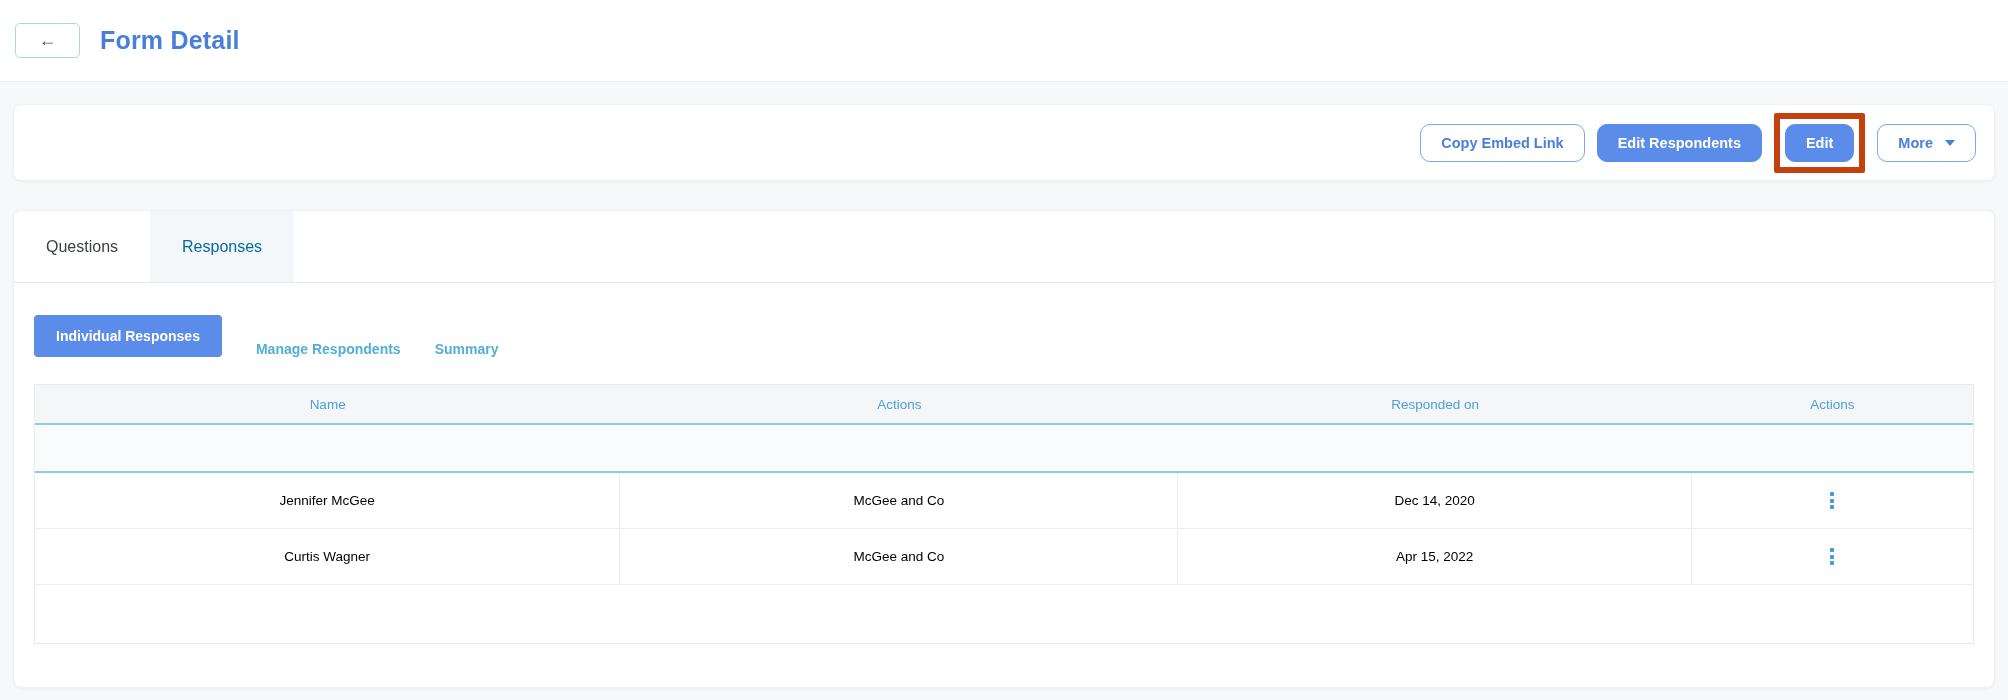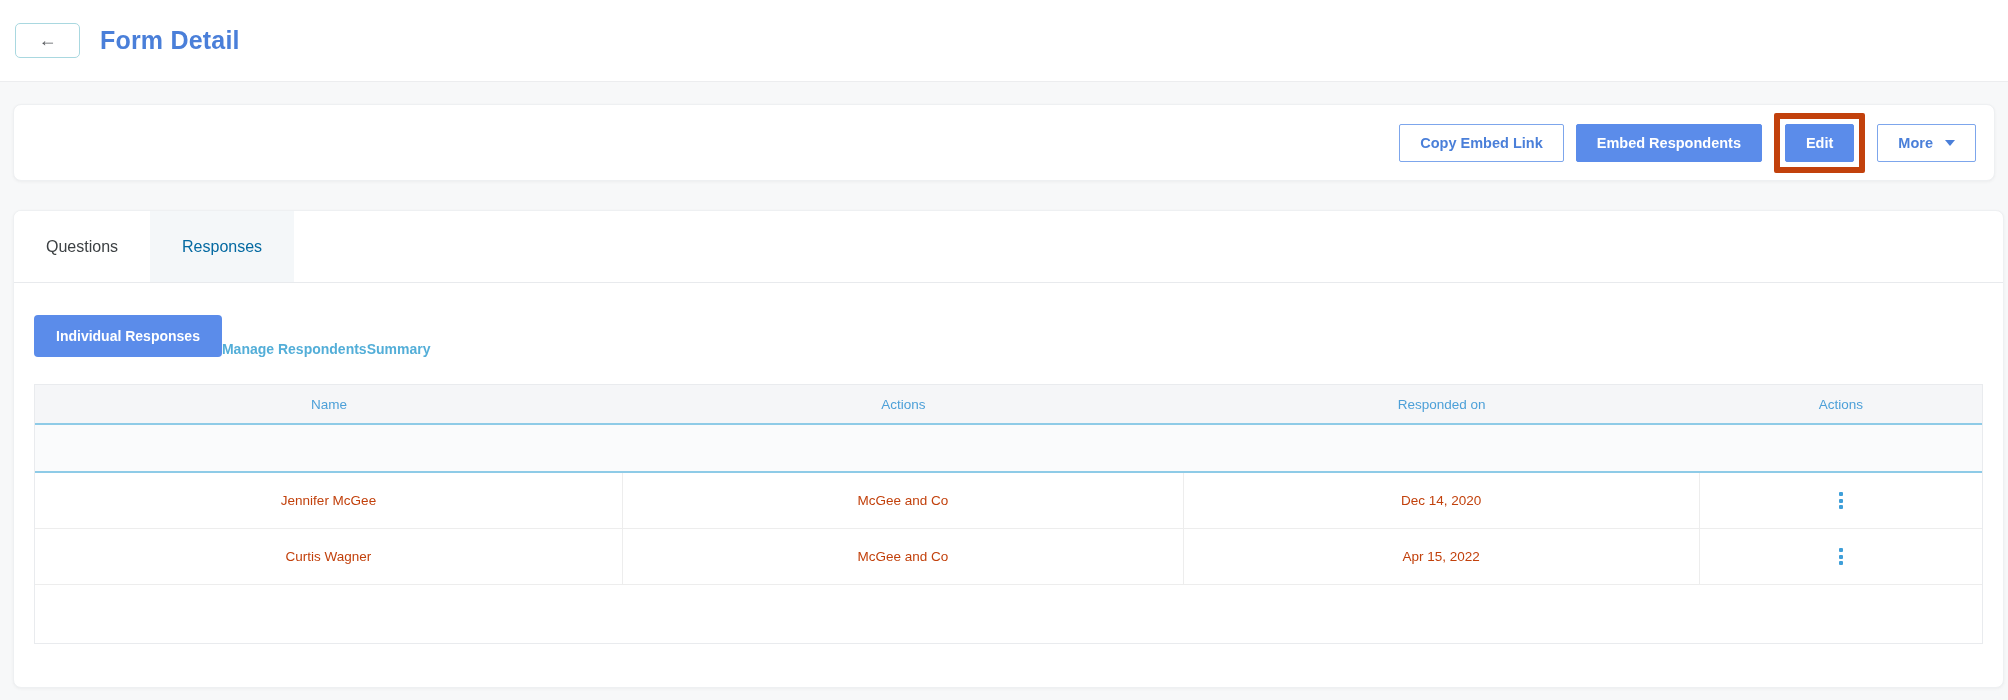--- a/index.html
+++ b/index.html
@@ -41,21 +41,21 @@
     background:#ffffff;
     border:1px solid #eef0f2;
     border-radius:8px;
     box-shadow:0 1px 3px rgba(60,64,67,0.06);
     display:flex; align-items:center; justify-content:flex-end;
     padding-right:18px;
   }
   .btn {
     height:38px;
     padding:0 20px;
-    border-radius:2px;
+    border-radius:10px;
     font-size:14.5px; font-weight:bold;
     display:inline-flex; align-items:center; justify-content:center;
     cursor:pointer; white-space:nowrap;
     font-family:"Liberation Sans", sans-serif;
   }
   .btn-outline {
     background:#ffffff;
     border:1px solid #7da6ec;
     color:#4a7fd9;
   }
@@ -77,21 +77,21 @@
     width:0; height:0;
     border-left:5px solid transparent;
     border-right:5px solid transparent;
     border-top:6px solid #4a7fd9;
     margin-left:12px;
     display:inline-block;
   }
 
   
   .main-card {
-    position:absolute; left:13px; right:4px; top:210px;
+    position:absolute; left:13px; right:13px; top:210px;
     height:478px;
     background:#ffffff;
     border:1px solid #eef0f2;
     border-radius:8px;
     box-shadow:0 1px 3px rgba(60,64,67,0.06);
     overflow:hidden;
   }
   .tabs-row {
     height:72px;
     display:flex; align-items:stretch;
@@ -116,20 +116,21 @@
     background:#5b8cea; color:#ffffff;
     font-size:14px; font-weight:bold;
     padding:0 22px; height:42px;
     border-radius:4px;
     display:inline-flex; align-items:center;
     cursor:pointer;
   }
   .subtab {
     color:#53aed8;
     font-size:14px; font-weight:bold;
+    margin-left:34px;
     cursor:pointer;
   }
 
   
   .table-container {
     margin-top:27px;
     border:1px solid #e9ebee;
     border-radius:0;
     overflow:hidden;
   }
@@ -152,21 +153,21 @@
   }
   .t-filter {
     background:#fafbfc;
     height:48px;
     border-bottom:2px solid #8ecbe7;
   }
   .t-data {
     background:#ffffff;
     height:56px;
     border-bottom:1px solid #ededed;
-    color:#c2410c;
+    color:#000000;
     font-size:13.5px;
   }
   .t-data .t-cell { border-right:1px solid #ededed; }
   .t-data .t-cell:last-child { border-right:none; }
   .t-empty { background:#ffffff; height:58px; }
 
   .kebab {
     display:inline-flex; flex-direction:column; align-items:center;
     cursor:pointer; padding:4px 8px;
   }
@@ -184,21 +185,21 @@
 
   <div class="topbar">
     <div class="back-btn">
       <span>←</span>
     </div>
     <div class="page-title">Form Detail</div>
   </div>
 
   <div class="toolbar-card">
     <button class="btn btn-outline">Copy Embed Link</button>
-    <button class="btn btn-primary">Embed Respondents</button>
+    <button class="btn btn-primary">Edit Respondents</button>
     <div class="annotation-box">
       <button class="btn btn-primary">Edit</button>
     </div>
     <button class="btn btn-outline">
       <span>More</span>
       <span class="caret-down"></span>
     </button>
   </div>
 
   <div class="main-card">

